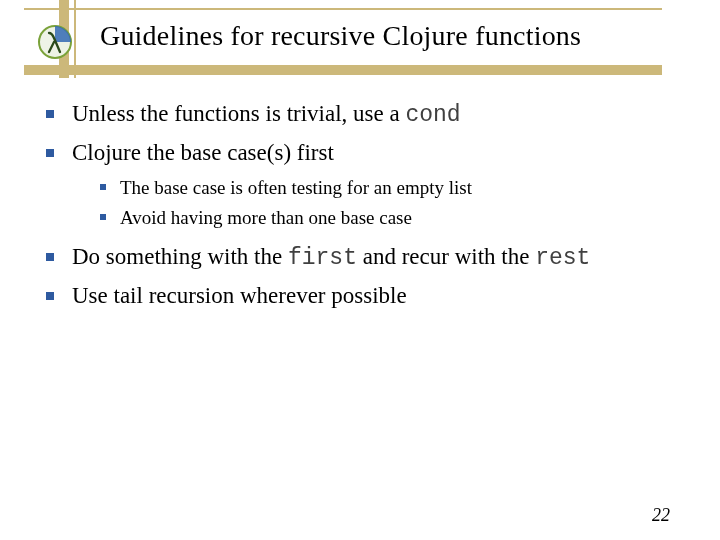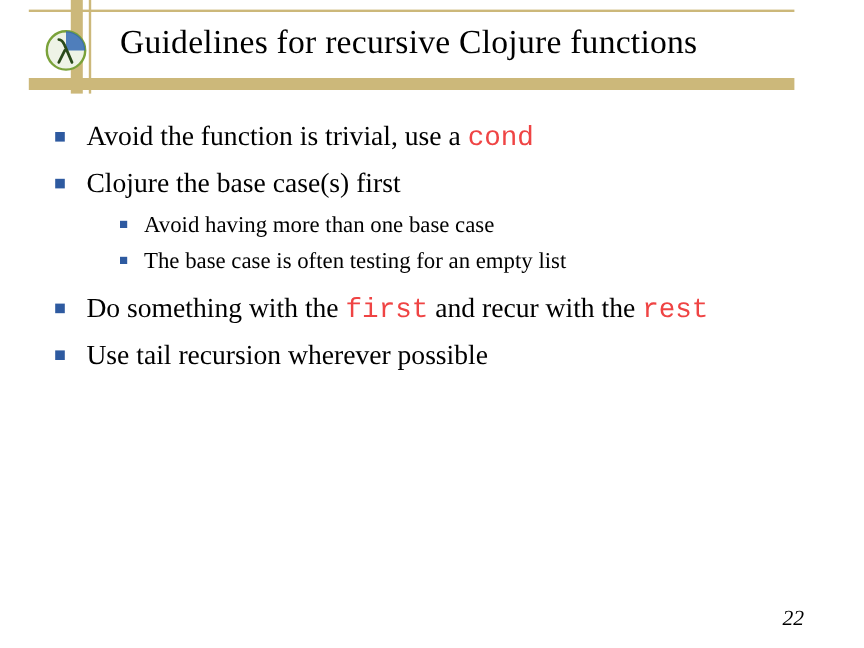--- a/index.html
+++ b/index.html
@@ -99,21 +99,21 @@
   .lvl2 .bullet {
     position: absolute;
     left: 6px;
     top: 10px;
     width: 6px;
     height: 6px;
     background: #2e5aa0;
   }
   .code {
     font-family: "Courier New", Courier, monospace;
-    color: #ef4444;
+    color: #404040;
     text-align: right;
   }
   .page-number {
     position: absolute;
     right: 22px;
     bottom: 14px;
     font-size: 18px;
     color: #000;
     font-style: italic;
   }
@@ -132,36 +132,36 @@
     <path d="M18 2 A16 16 0 0 1 34 18 L18 18 Z" fill="#3268b3" opacity="0.85"></path>
     <path d="M12 9 q3 0 5 5 l6 14 M17 18 l-5 10" stroke="#2a4a1a" stroke-width="2.3" fill="none" stroke-linecap="round"></path>
   </svg>
 
   <div class="title">Guidelines for recursive Clojure functions</div>
 
   <div class="body">
 
     <div class="lvl1">
       <span class="bullet"></span>
-      <span><span>Avoid the function is trivial, use a </span><span class="code">cond</span></span>
+      <span><span>Unless the functions is trivial, use a </span><span class="code">cond</span></span>
     </div>
 
     <div class="lvl1">
       <span class="bullet"></span>
       <span>Clojure the base case(s) first</span>
     </div>
 
     <div class="lvl2-group">
       <div class="lvl2">
         <span class="bullet"></span>
-        <span>Avoid having more than one base case</span>
+        <span>The base case is often testing for an empty list</span>
       </div>
       <div class="lvl2">
         <span class="bullet"></span>
-        <span>The base case is often testing for an empty list</span>
+        <span>Avoid having more than one base case</span>
       </div>
     </div>
 
     <div class="lvl1">
       <span class="bullet"></span>
       <span><span>Do something with the </span><span class="code">first</span><span> and recur with the </span><span class="code">rest</span></span>
     </div>
 
     <div class="lvl1">
       <span class="bullet"></span>

